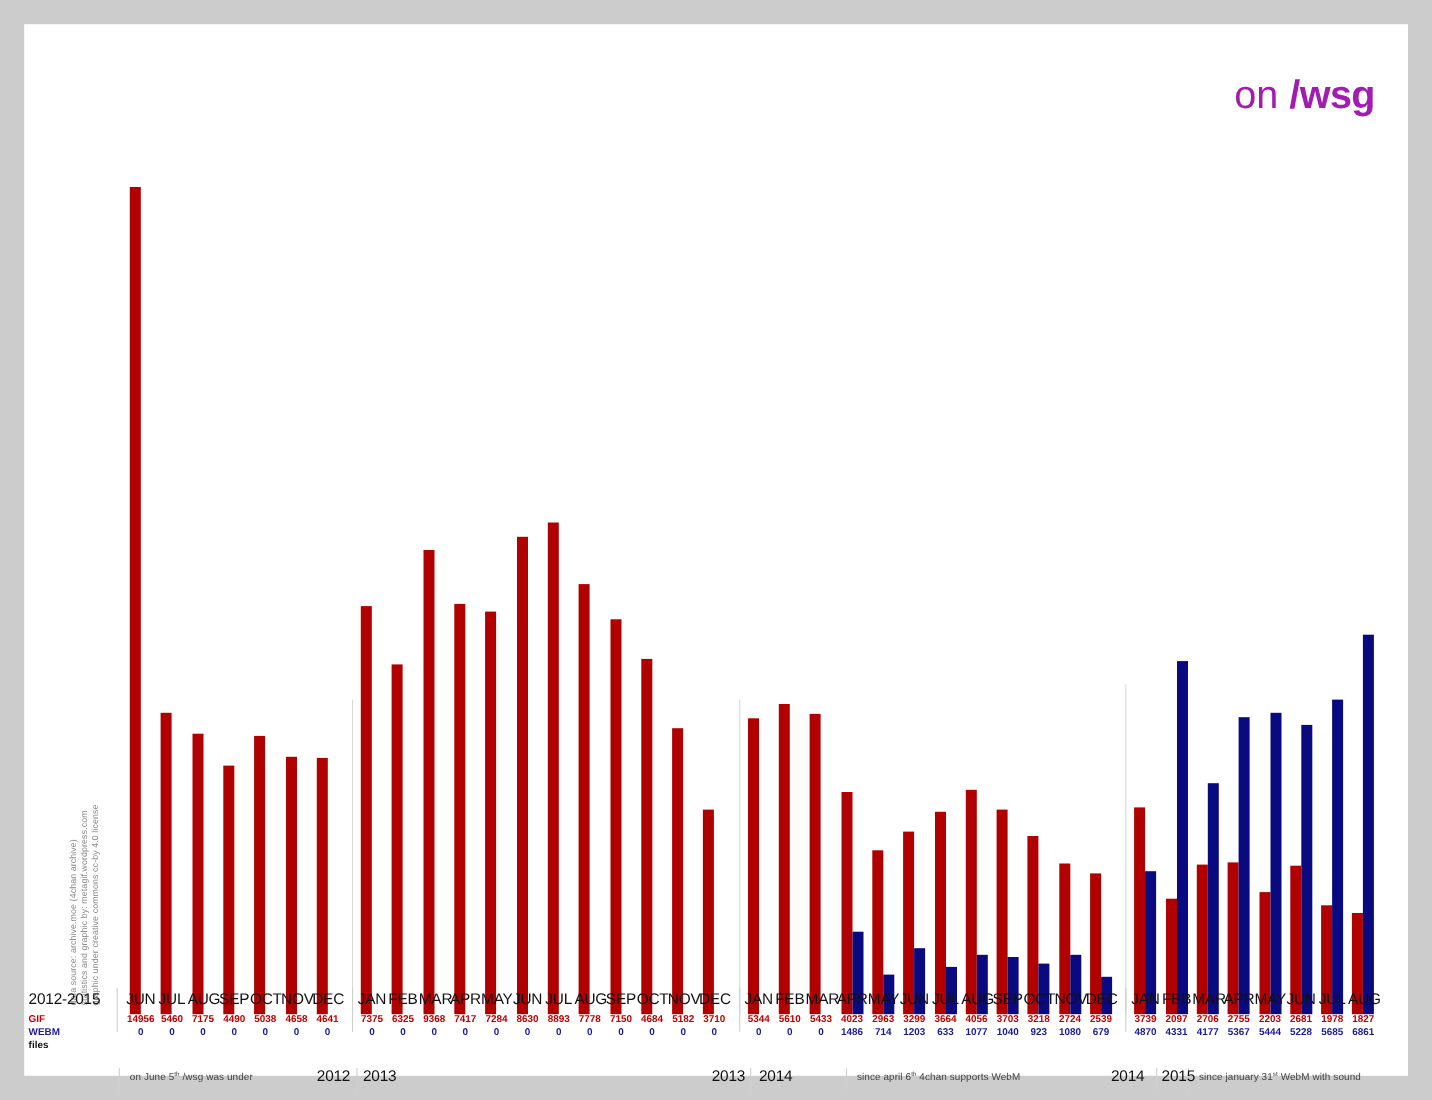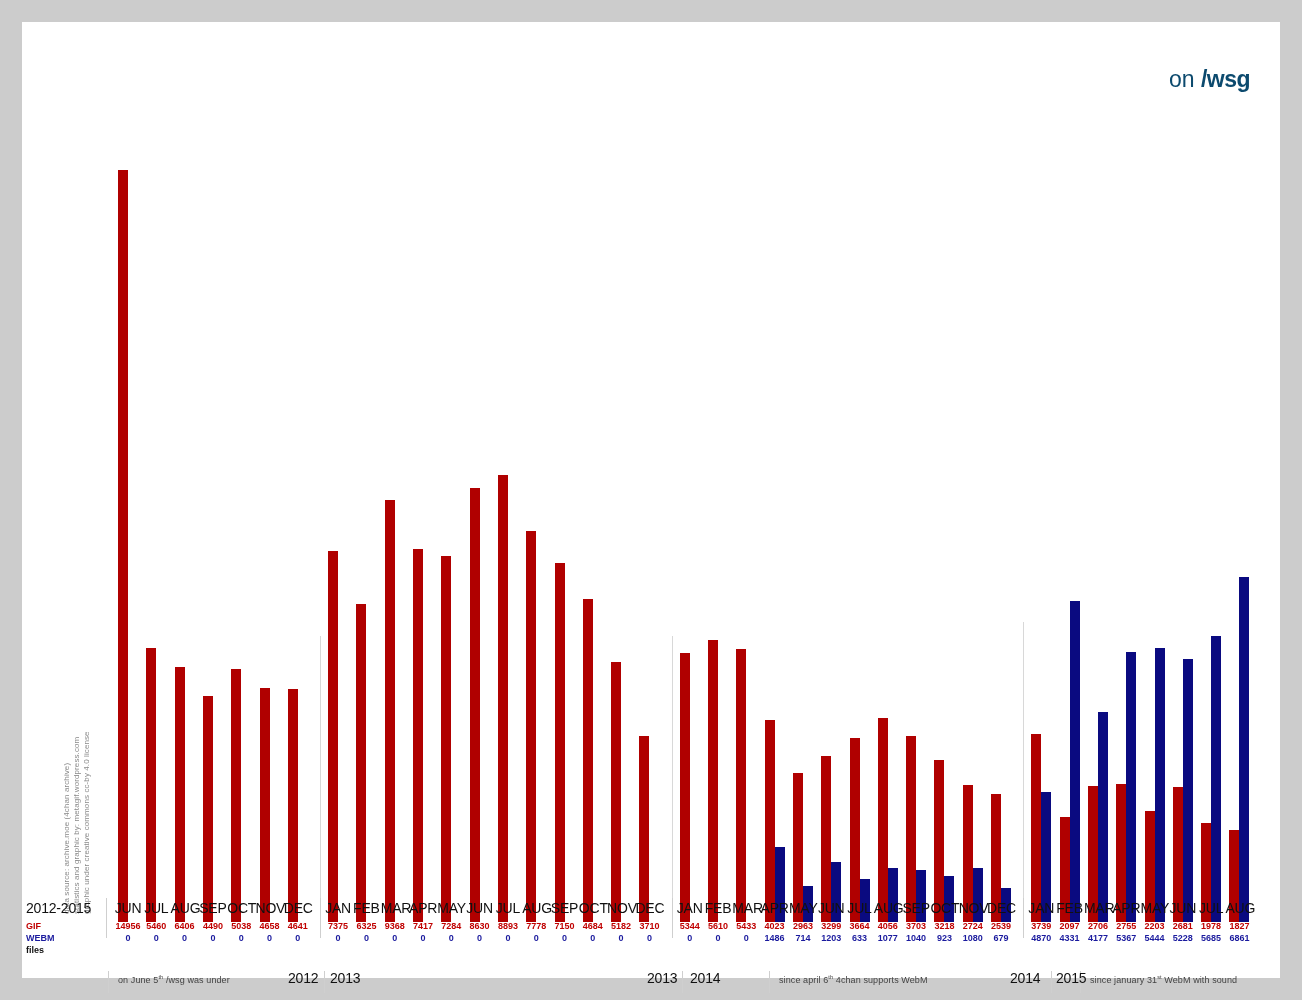--- a/index.html
+++ b/index.html
@@ -19,21 +19,21 @@
   
   #title-block{
     position:absolute; right:30px; top:38px;
     text-align:right; line-height:1.0;
   }
   #title-line1{
     font-size:30px; color:#1a1a1a; letter-spacing:.2px;
     font-weight:400;
   }
   #title-line2{
-    font-size:23px; color:#0c4a6e; margin-top:8px;
+    font-size:36px; color:#a21caf; margin-top:8px;
   }
   #title-line2 .wsg{ font-weight:bold; letter-spacing:-.5px; }
   #title-line3{ font-size:29px; margin-top:8px; }
   #title-line3 .gif{ color:#a30000; }
   #title-line3 .dot{ color:#333; font-size:20px; vertical-align:middle; padding:0 4px;}
   #title-line3 .webm{ color:#15158f; }
 
   
   #credits{
     position:absolute; left:0px; top:660px;
@@ -190,21 +190,21 @@
         <div class="val-gif">14956</div>
         <div class="val-webm">0</div>
       </div>
       <div class="month-col" style="left: 120.3px;">
         <div class="month-name">JUL</div>
         <div class="val-gif">5460</div>
         <div class="val-webm">0</div>
       </div>
       <div class="month-col" style="left: 148.6px;">
         <div class="month-name">AUG</div>
-        <div class="val-gif">6406</div>
+        <div class="val-gif">7175</div>
         <div class="val-webm">0</div>
       </div>
       <div class="month-col" style="left: 176.9px;">
         <div class="month-name">SEP</div>
         <div class="val-gif">4490</div>
         <div class="val-webm">0</div>
       </div>
       <div class="month-col" style="left: 205.2px;">
         <div class="month-name">OCT</div>
         <div class="val-gif">5038</div>

